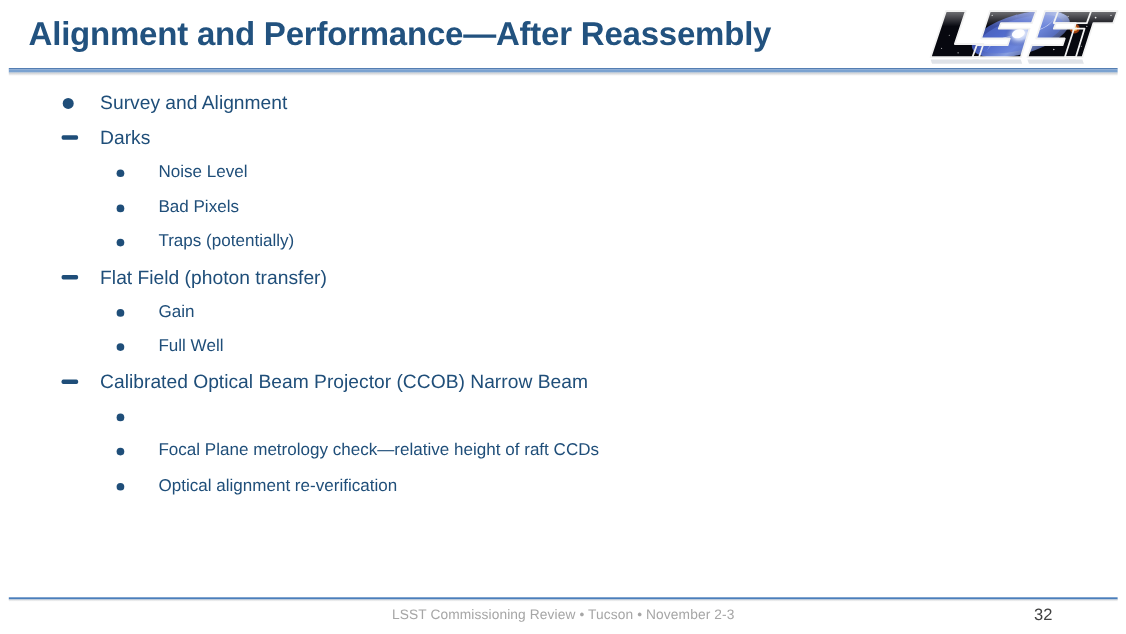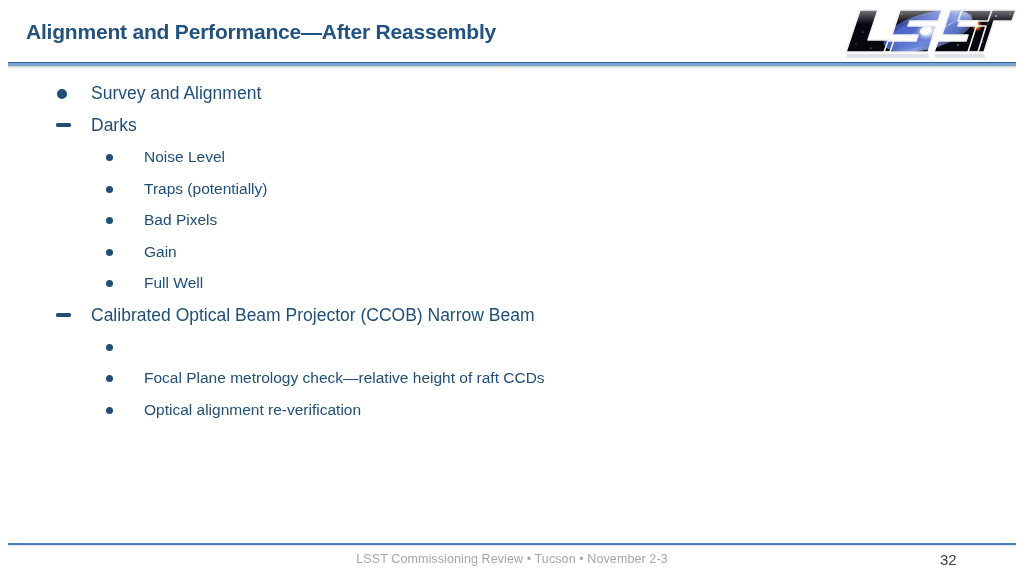--- a/index.html
+++ b/index.html
@@ -30,21 +30,21 @@
     top: 0;
     width: 1024px;
     height: 70px;
   }
 
   .slide-title {
     position: absolute;
     left: 26px;
     top: 16px;
     width: 780px;
-    font-size: 21px;
+    font-size: 30px;
     font-weight: bold;
     letter-spacing: -0.2px;
     color: #22527f;
     line-height: 32px;
     white-space: nowrap;
   }
 
   .header-rule {
     position: absolute;
     left: 8px;
@@ -333,27 +333,33 @@
       <div class="bullet-row lvl2">
         <span class="marker">
           <span class="marker-dot-sm"></span>
         </span>
         <span class="label">Noise Level</span>
       </div>
       <div class="bullet-row lvl2">
         <span class="marker">
           <span class="marker-dot-sm"></span>
         </span>
+        <span class="label">Bad Pixels</span>
+      </div>
+      <div class="bullet-row lvl2">
+        <span class="marker">
+          <span class="marker-dot-sm"></span>
+        </span>
         <span class="label">Traps (potentially)</span>
       </div>
-      <div class="bullet-row lvl2">
-        <span class="marker">
-          <span class="marker-dot-sm"></span>
-        </span>
-        <span class="label">Bad Pixels</span>
+      <div class="bullet-row lvl1">
+        <span class="marker">
+          <span class="marker-dash"></span>
+        </span>
+        <span class="label">Flat Field (photon transfer)</span>
       </div>
       <div class="bullet-row lvl2">
         <span class="marker">
           <span class="marker-dot-sm"></span>
         </span>
         <span class="label">Gain</span>
       </div>
       <div class="bullet-row lvl2">
         <span class="marker">
           <span class="marker-dot-sm"></span>

